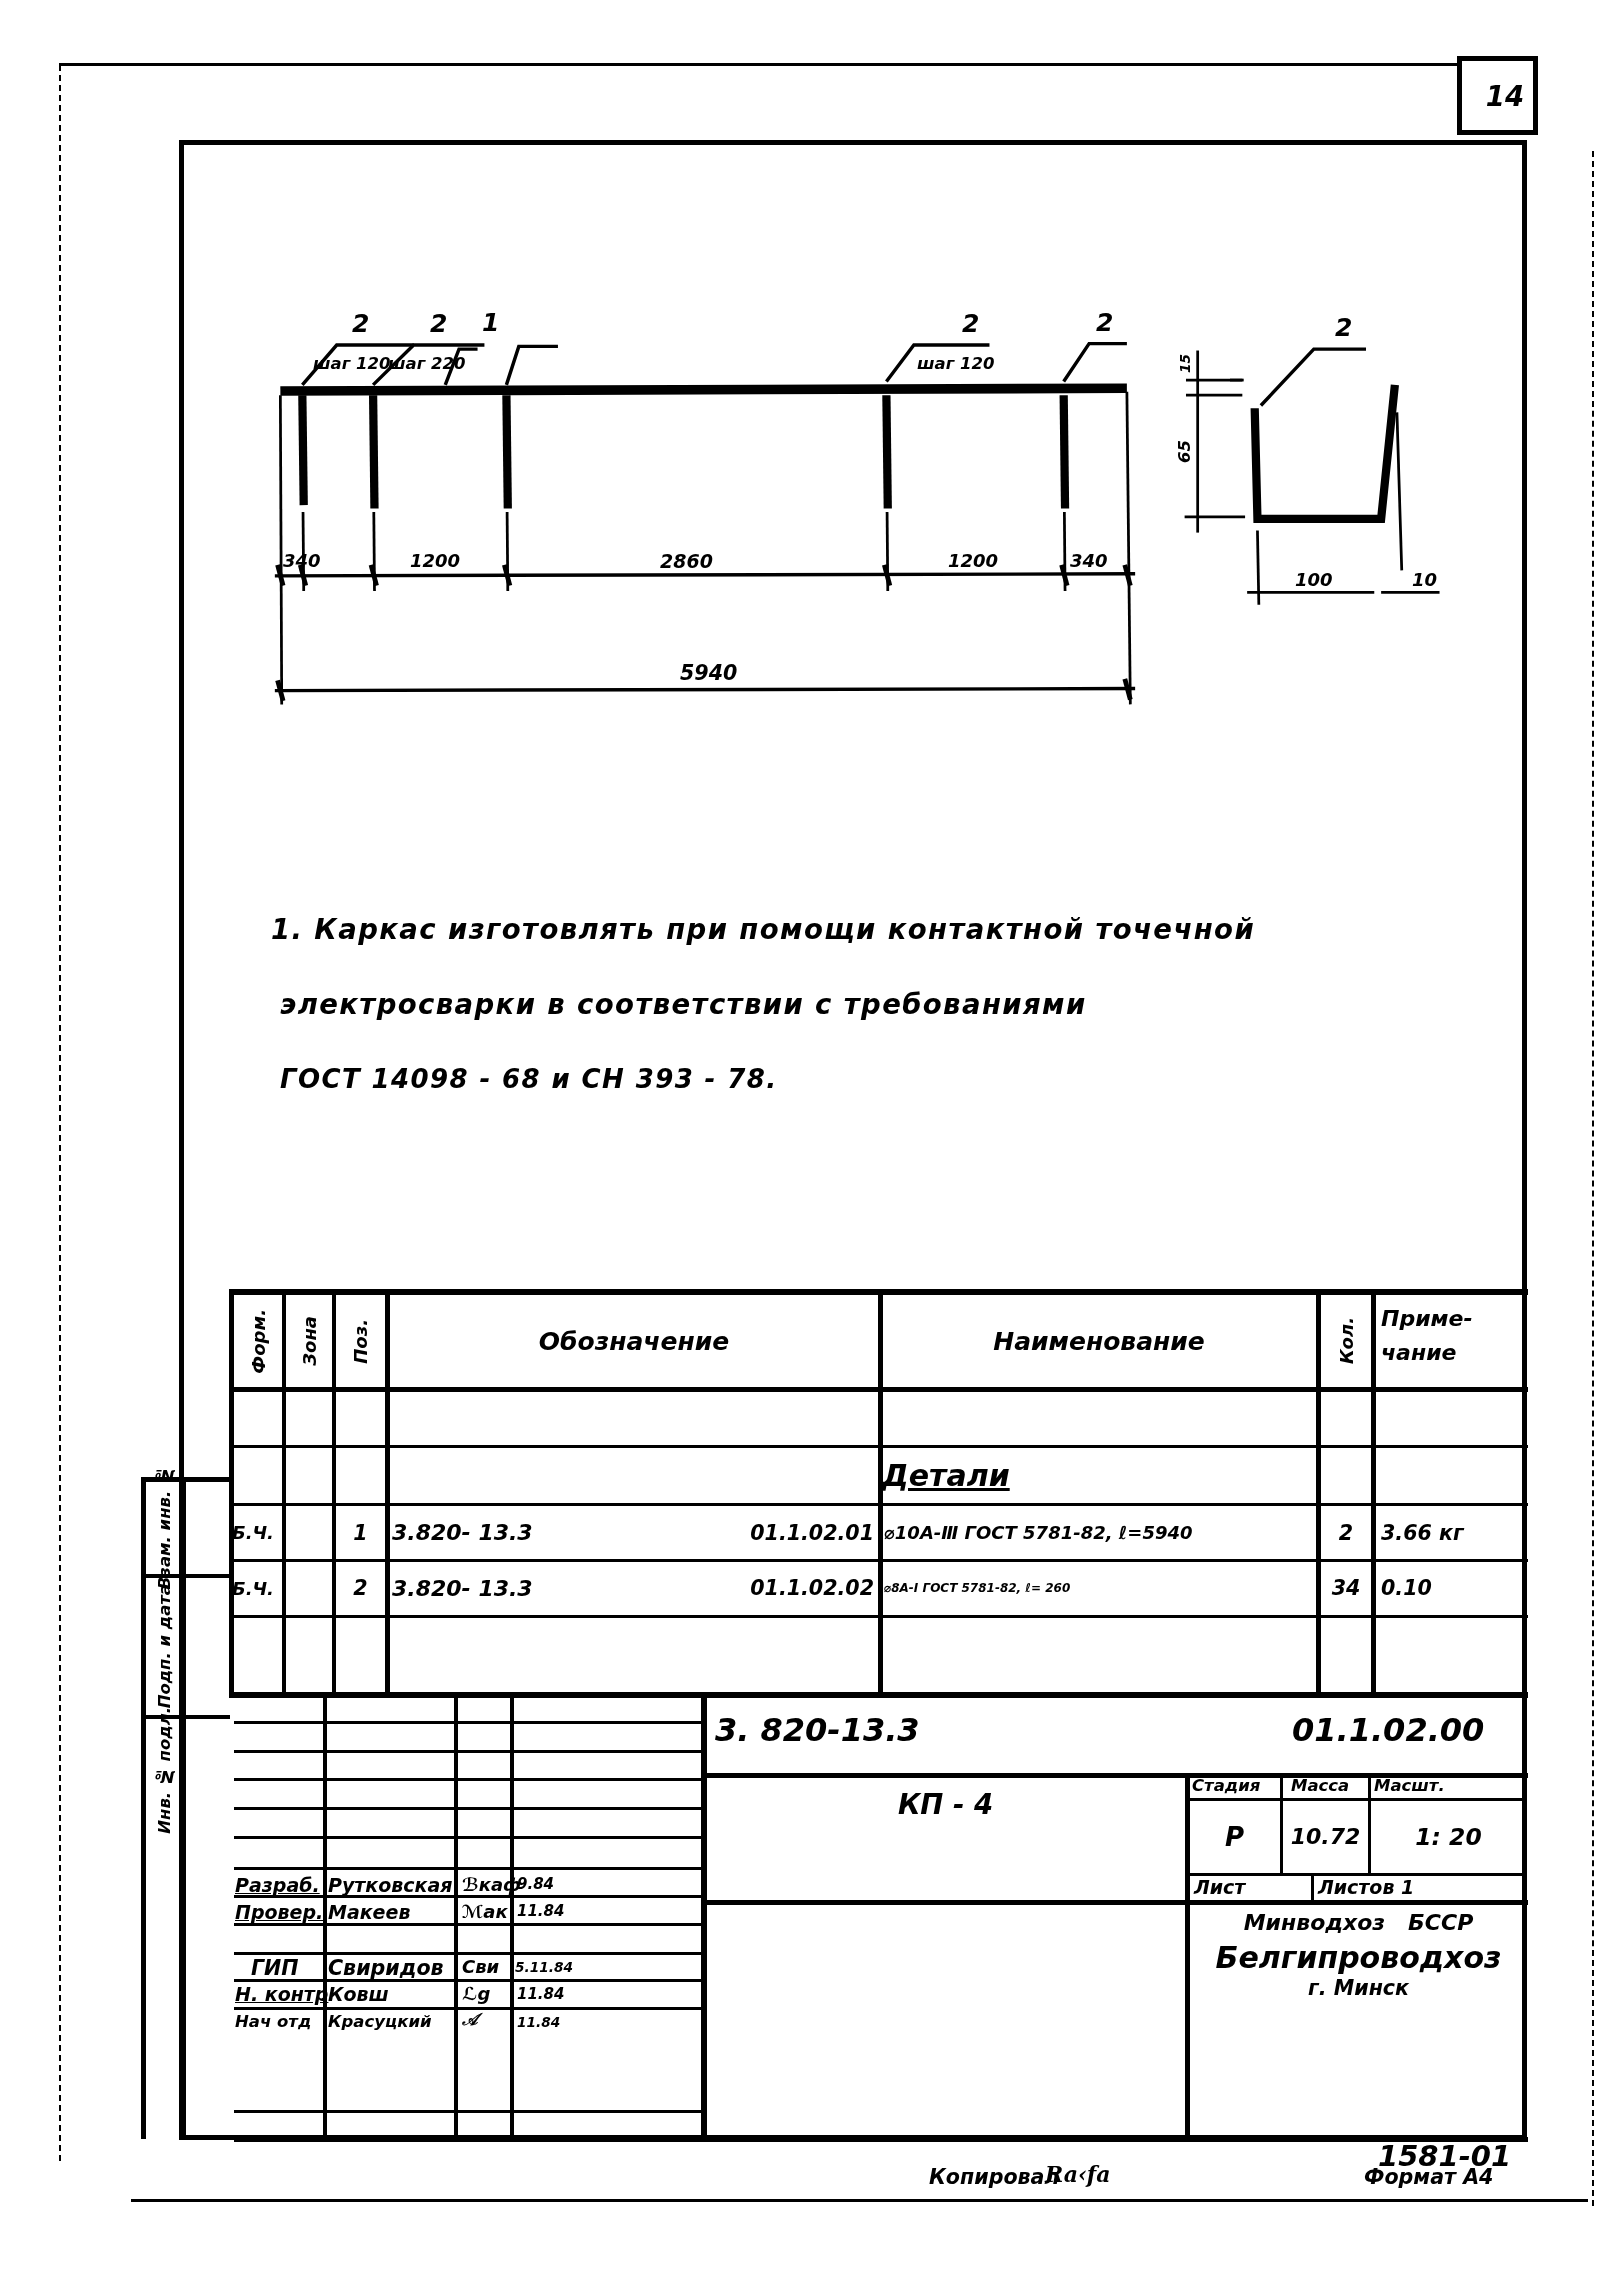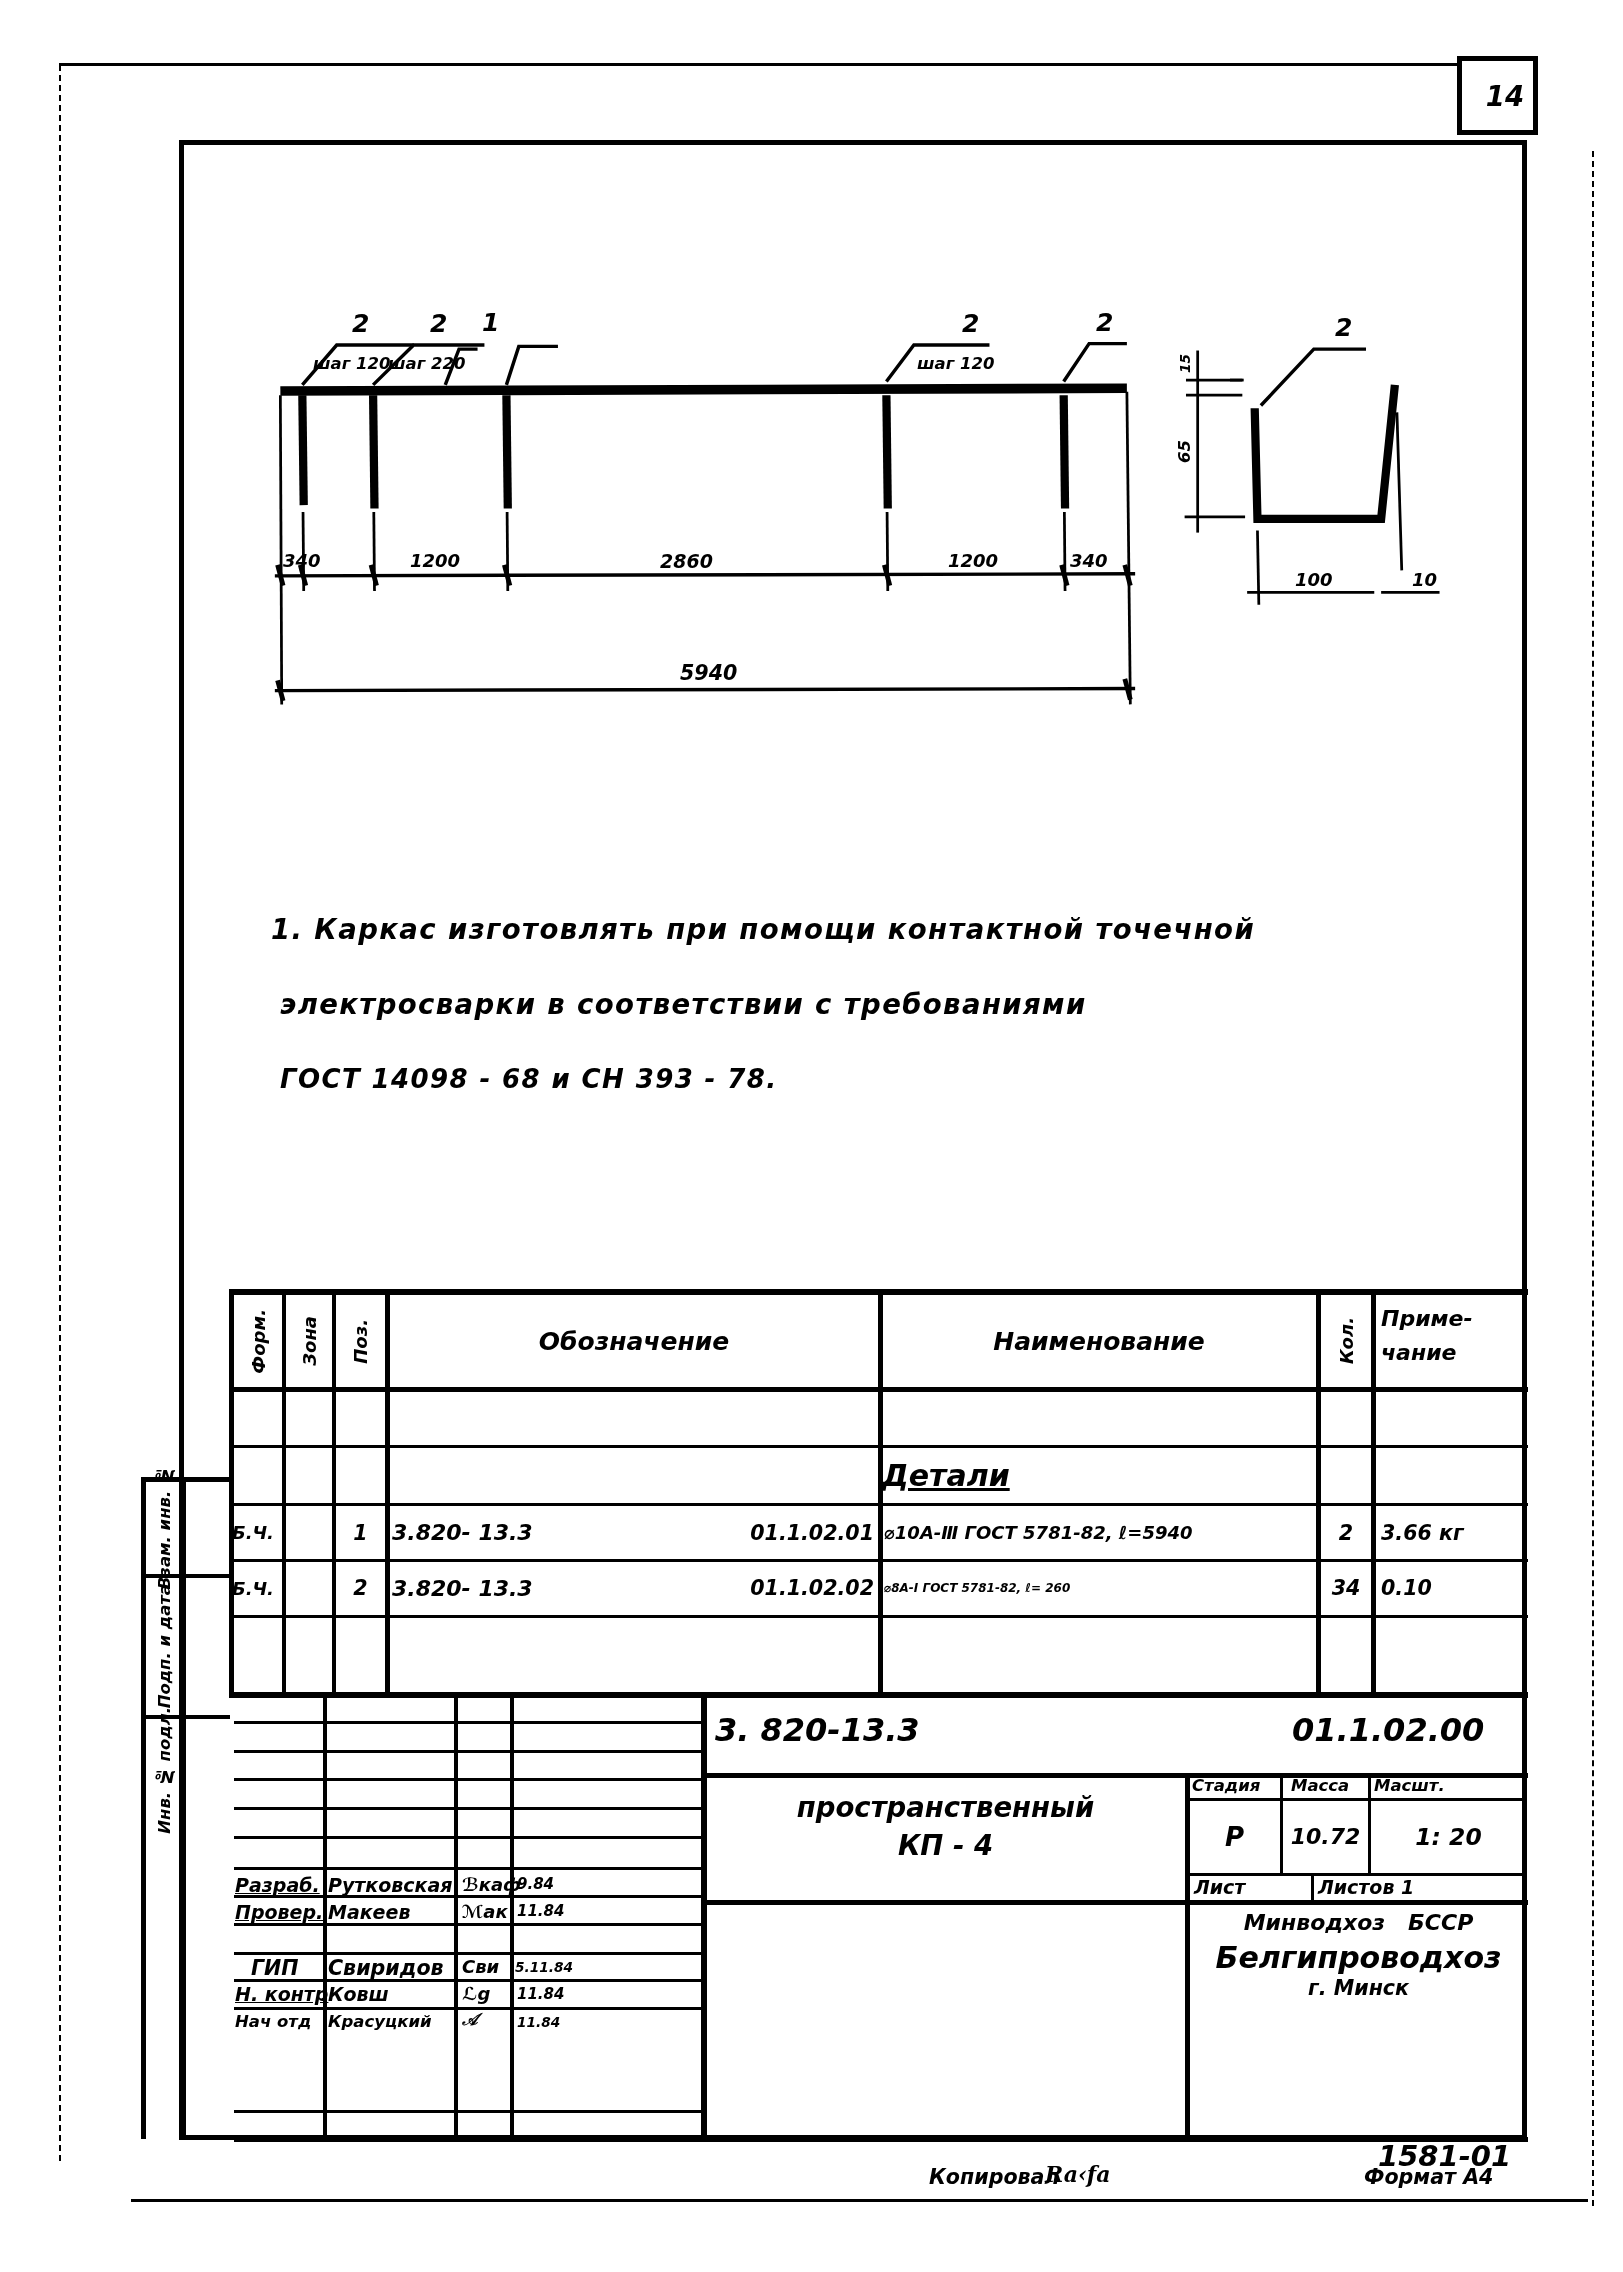--- a/index.html
+++ b/index.html
@@ -254,21 +254,20 @@
   <div class="line" style="left:1190px;top:1798px;width:337px;height:2.7px;"></div>
   <div class="line" style="left:1280px;top:1773px;width:3.4px;height:100px;"></div>
   <div class="line" style="left:1368px;top:1773px;width:3.4px;height:100px;"></div>
   <div class="line" style="left:1190px;top:1873px;width:337px;height:2.7px;"></div>
   <div class="line" style="left:1311px;top:1873px;width:2.7px;height:31px;"></div>
 
   <div class="abs hand" style="left:715px;top:1711px;font-size:32px;">3. 820-13.3</div>
   <div class="abs hand" style="left:1292px;top:1711px;font-size:32px;">01.1.02.00</div>
 
   <div class="abs" style="left:706px;top:1787px;width:479px;text-align:center;">
-    <div class="hand" style="font-size:27.5px;line-height:41px;">пространственный</div>
     <div class="hand" style="font-size:27.5px;line-height:34px;">КП - 4</div>
   </div>
 
   <div class="abs hand" style="left:1192px;top:1776px;font-size:16.5px;">Стадия</div>
   <div class="abs hand" style="left:1291px;top:1776px;font-size:16.5px;">Масса</div>
   <div class="abs hand" style="left:1374px;top:1776px;font-size:16.5px;">Масшт.</div>
   <div class="cell" style="left:1190px;top:1801px;width:89px;height:71px;justify-content:center;">
       <span class="hand" style="font-size:26px;">Р</span>
     </div>
   <div class="cell" style="left:1283px;top:1801px;width:85px;height:71px;justify-content:center;">

